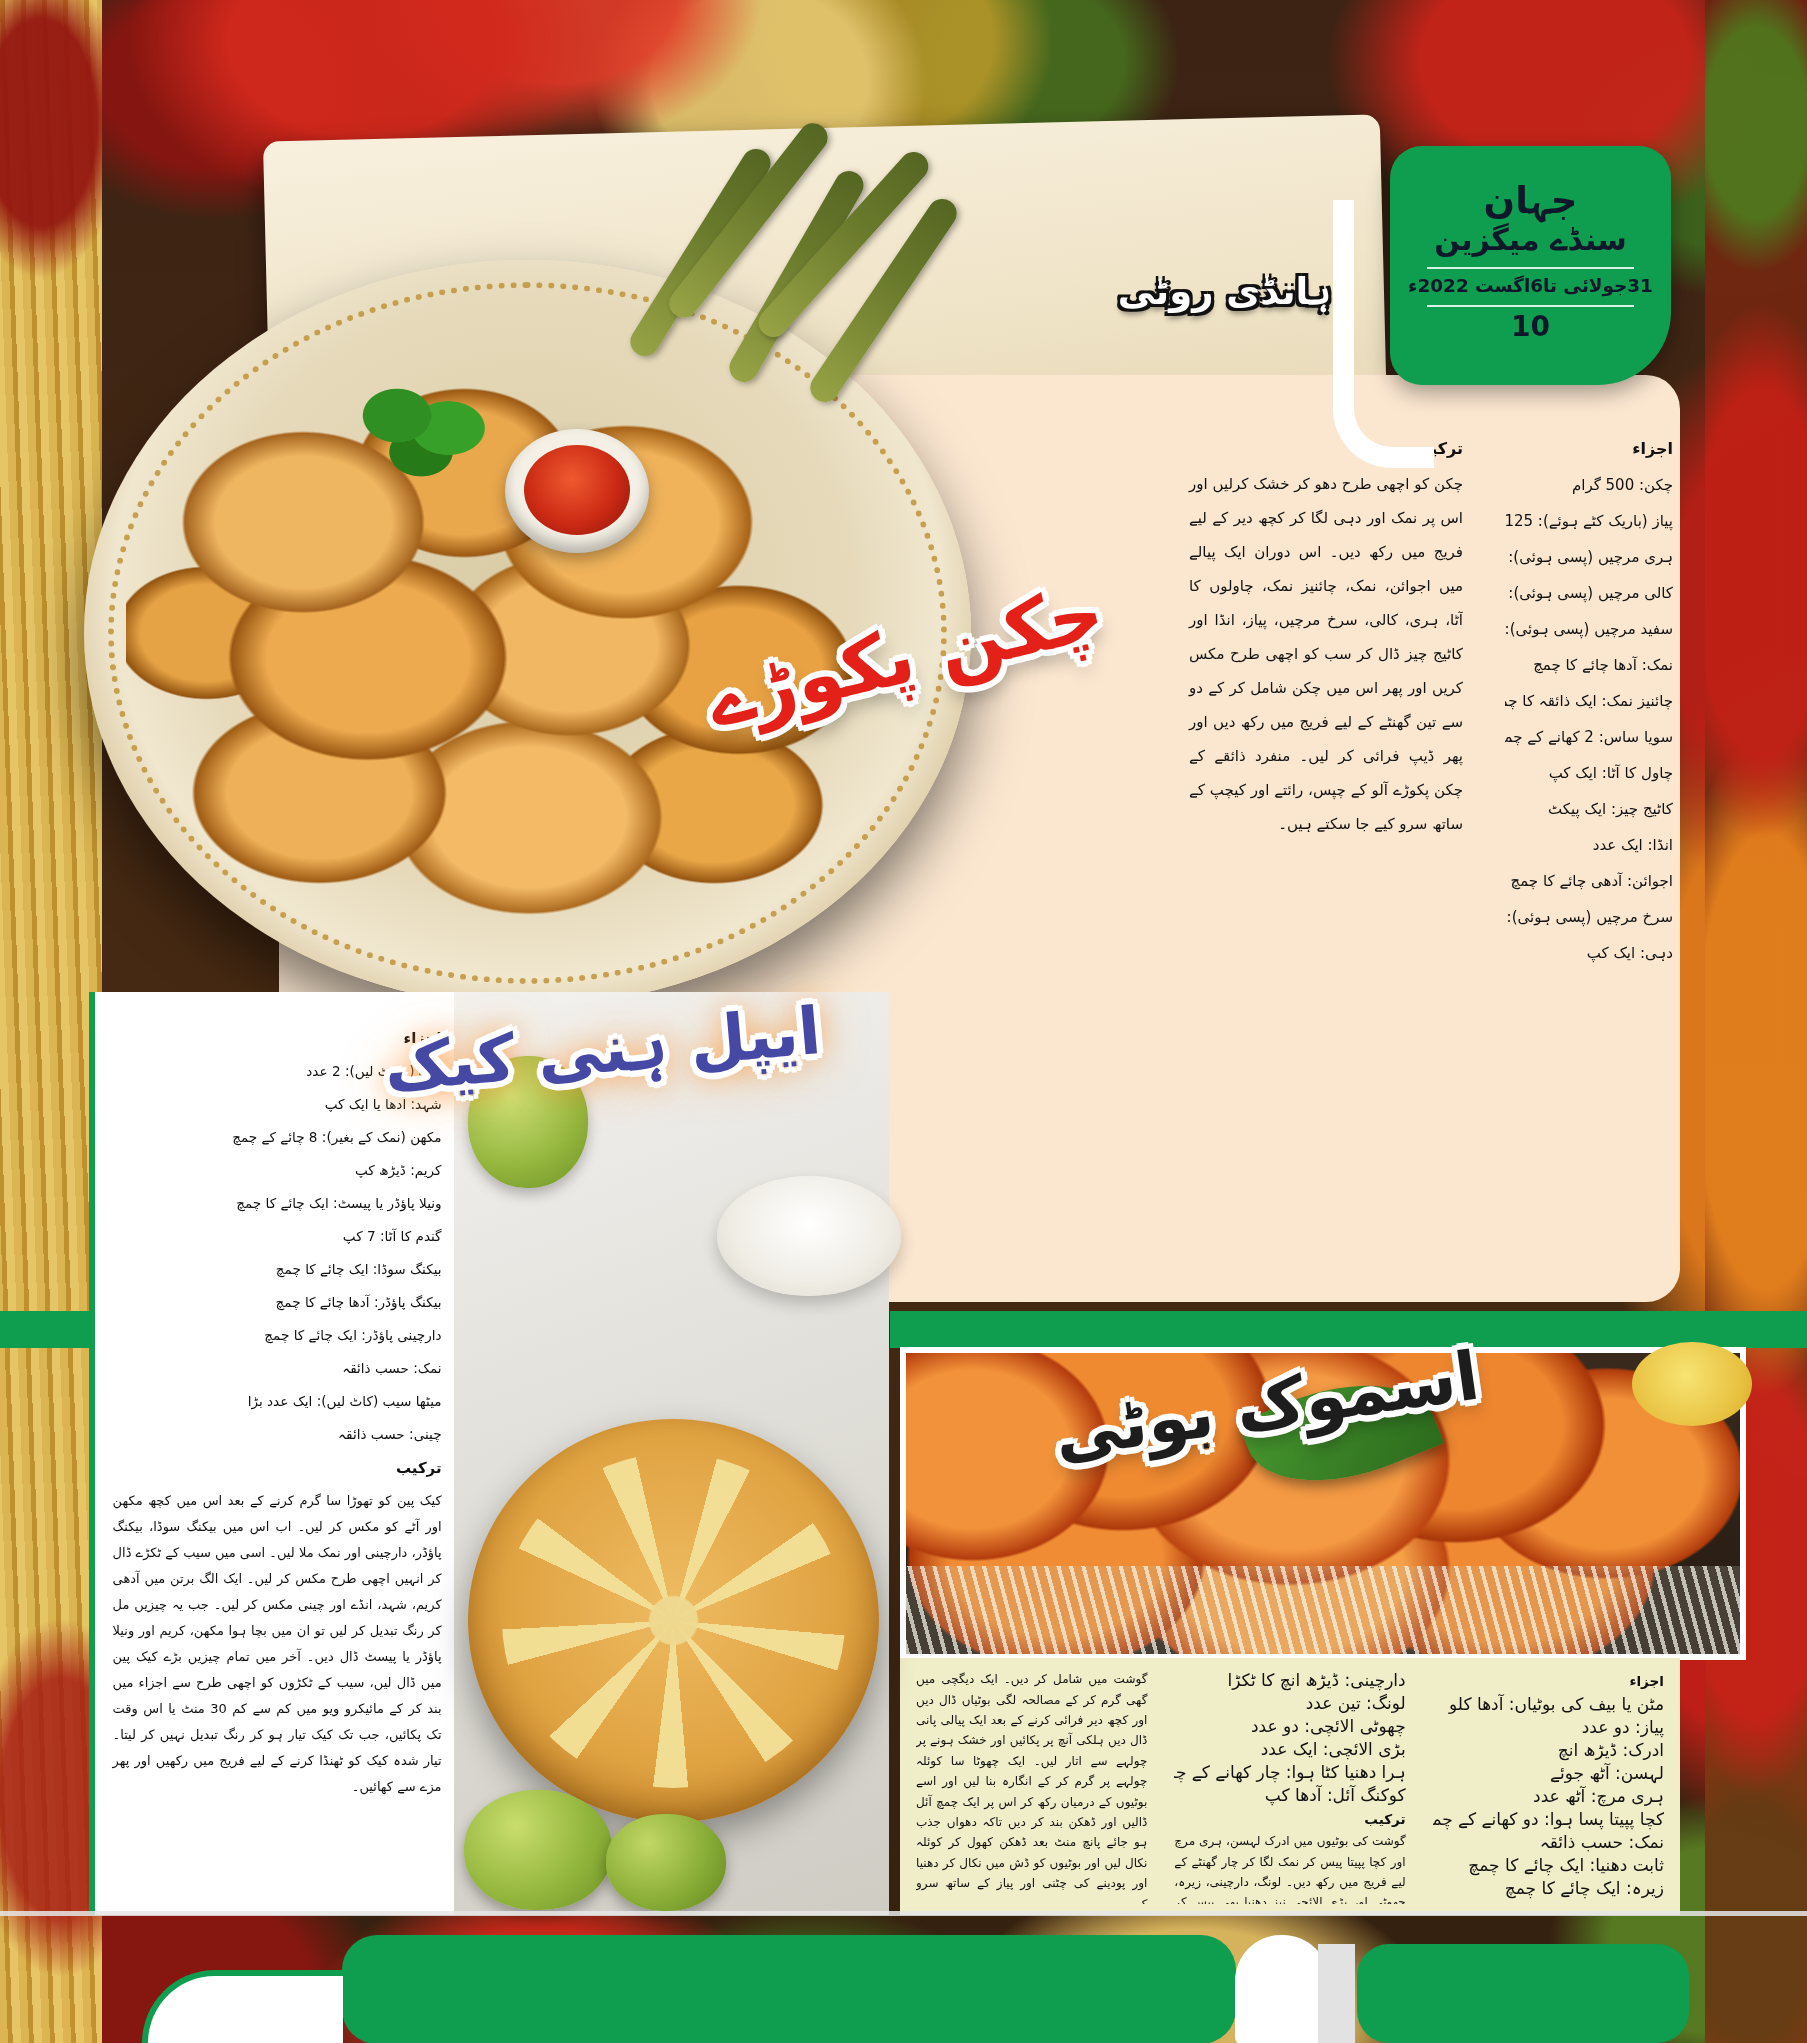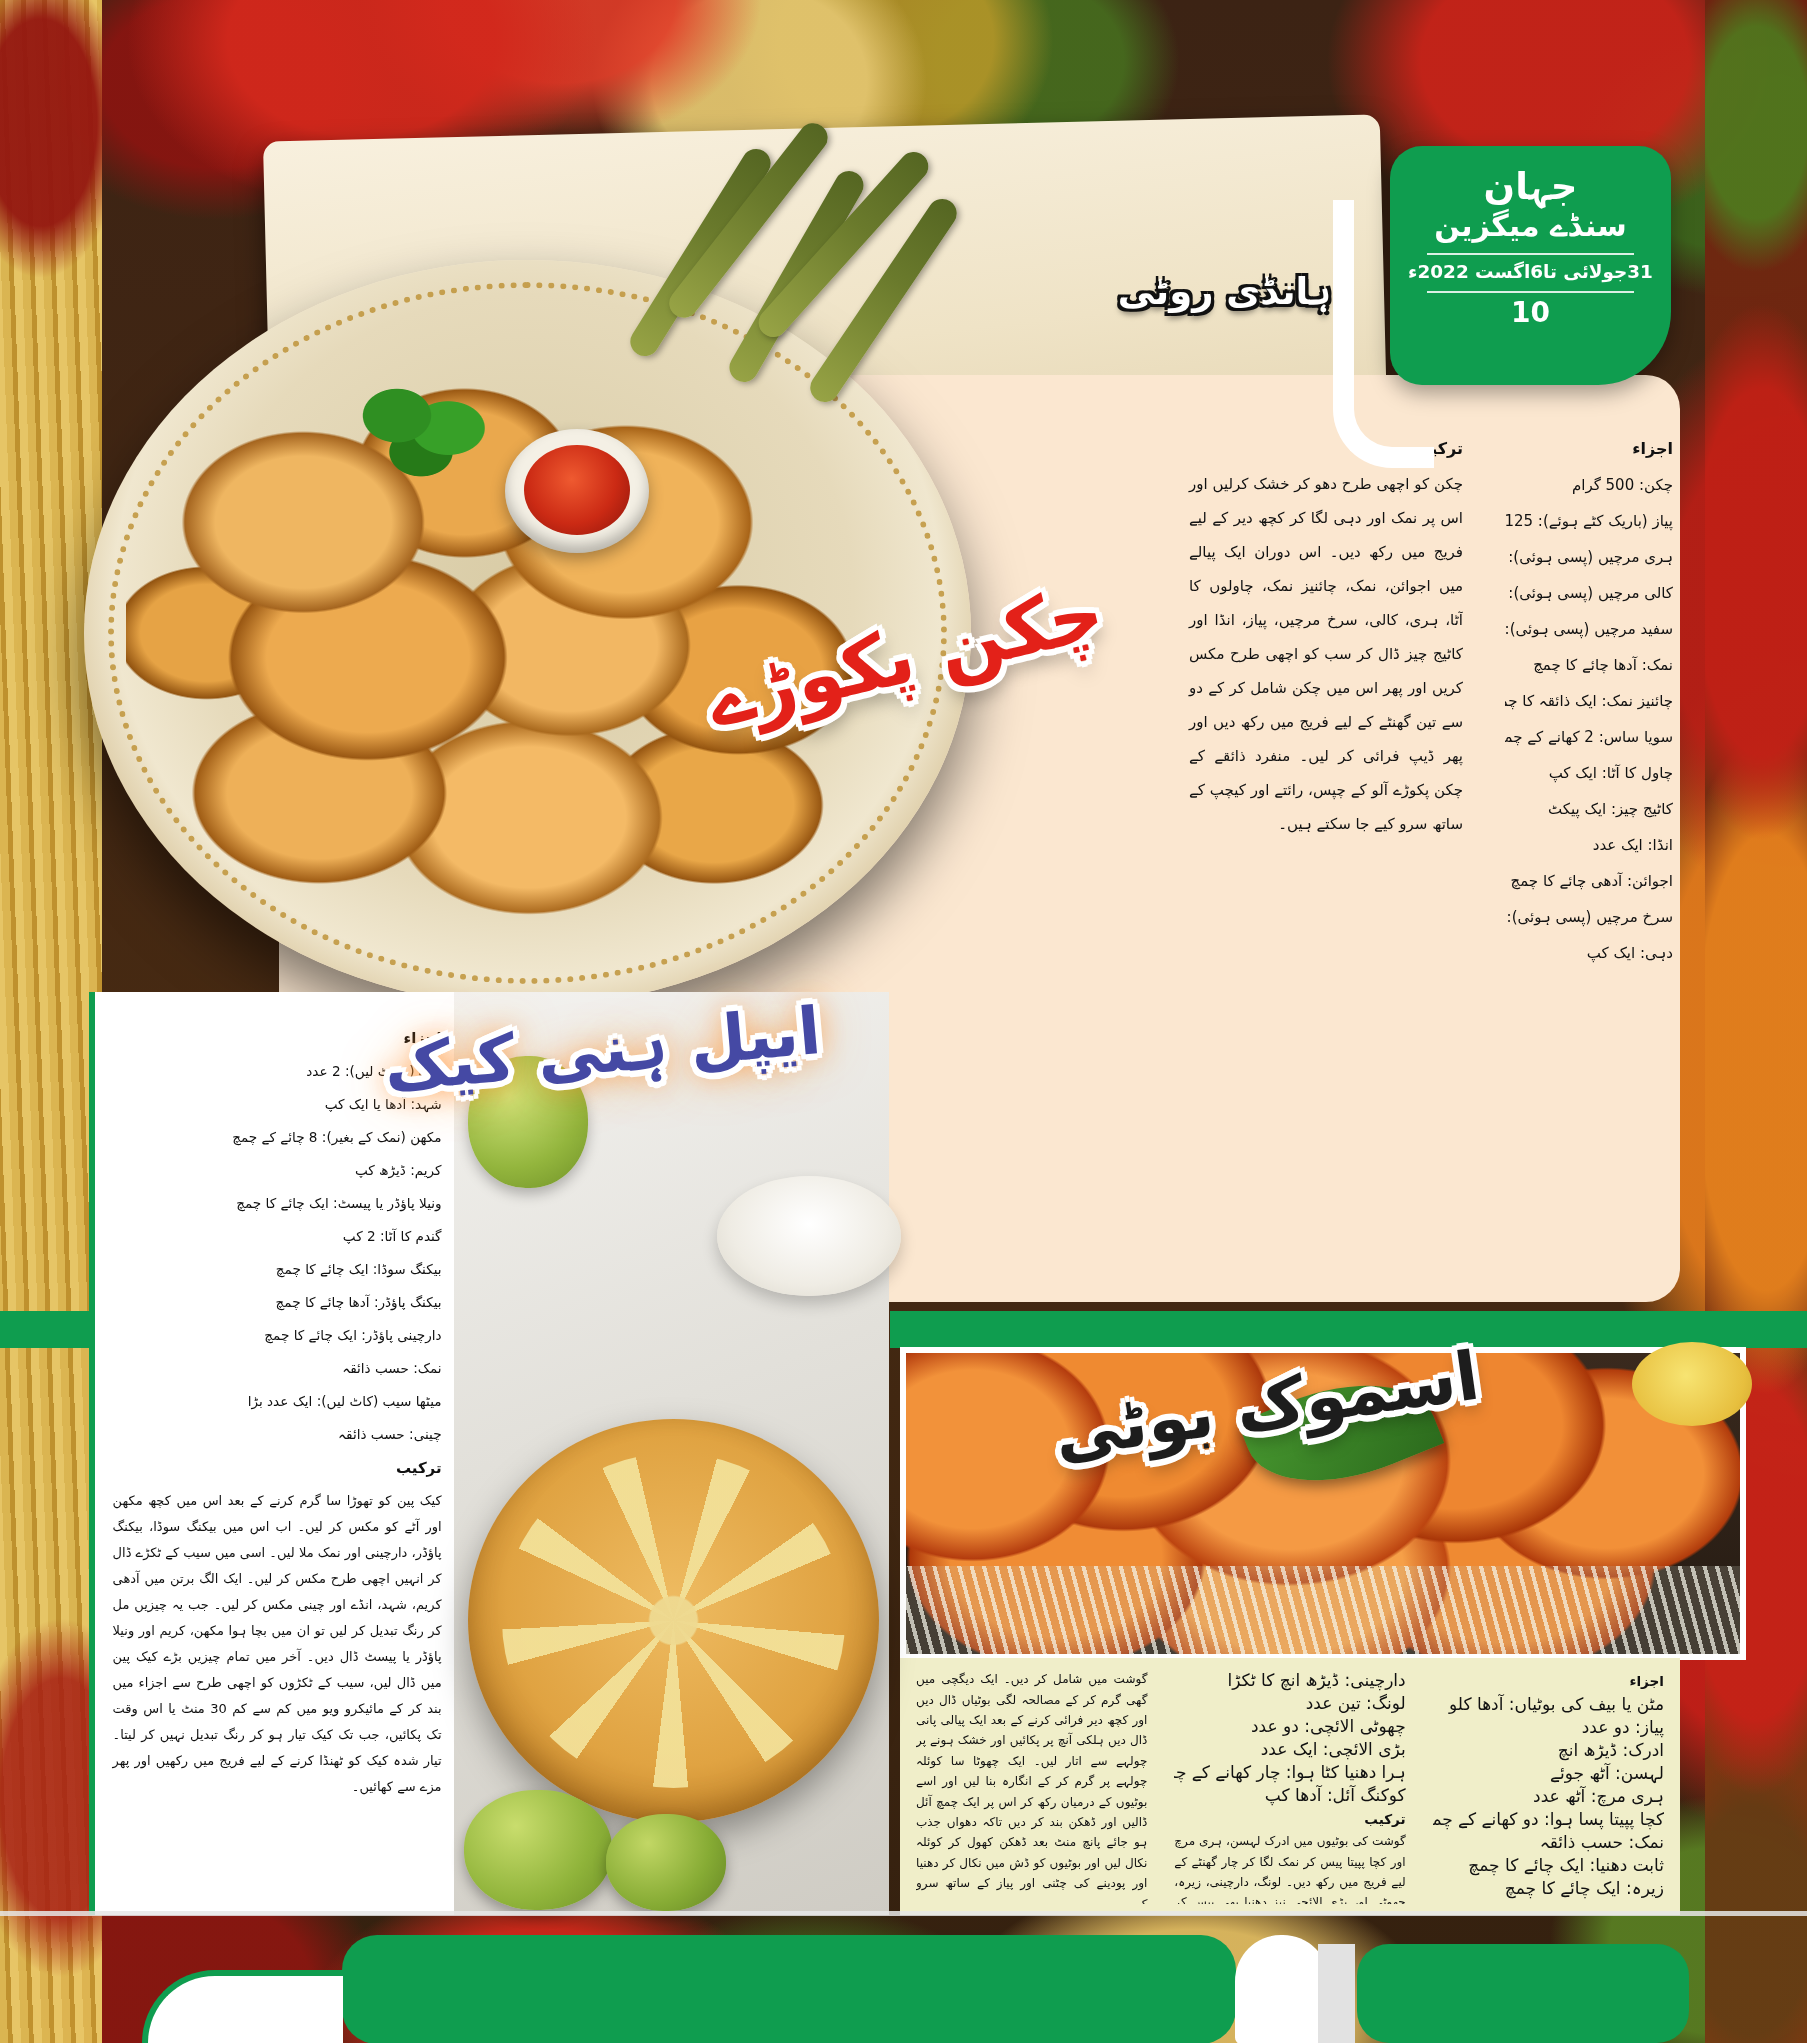--- a/index.html
+++ b/index.html
@@ -45,22 +45,22 @@
   .parchment{left:267px;top:128px;width:1117px;height:343px;z-index:2;border-radius:16px;
     transform:rotate(-1.4deg);
     background:linear-gradient(175deg,#f8f0de 0%,#efe3c6 60%,#e4d5b2 100%);
     box-shadow:0 11.2px 27px rgba(0,0,0,.5);}
   .handi-label{left:1105px;top:270px;width:239px;z-index:4;font-size:37px;font-weight:bold;
     color:#fff;text-align:center;
     text-shadow:-3.2px -3.2px 0 #111,3.2px -3.2px 0 #111,-3.2px 3.2px 0 #111,3.2px 3.2px 0 #111,0 4.8px 6.4px rgba(0,0,0,.55);}
 
   
   .badge{left:1390px;top:146px;width:281px;height:239px;z-index:6;background:#0f9d4f;
-    border-radius:32px 32px 73px 32px;color:#ffffff;text-align:center;
-    box-shadow:0 8px 21px rgba(0,0,0,.35);padding-top:20px;box-sizing:border-box;}
+    border-radius:32px 32px 73px 32px;color:#0f172a;text-align:center;
+    box-shadow:0 8px 21px rgba(0,0,0,.35);padding-top:34px;box-sizing:border-box;}
   .badge-t1{font-size:37px;font-weight:bold;line-height:41px;}
   .badge-t2{font-size:30px;font-weight:bold;line-height:38px;}
   .badge-div{width:74%;height:1.6px;background:rgba(255,255,255,.85);border:none;margin:8px auto 6.4px auto;}
   .badge-date{font-size:18.4px;font-weight:bold;line-height:22.3px;}
   .badge-page{font-size:28px;font-weight:bold;line-height:27px;}
   .white-bracket{left:1333px;top:200px;width:80px;height:247px;z-index:5;
     border-left:21px solid #fff;border-bottom:21px solid #fff;border-bottom-left-radius:59px;}
 
   
   .panel-peach{left:279px;top:375px;width:1401px;height:927px;z-index:2;background:#fbe7d0;border-radius:34px;}
@@ -253,21 +253,21 @@
 
   <div class="abs panel-white-left">
     <div class="abs r2-text urdu">
       <div class="col-head">اجزاء</div>
       <div>
           <div class="ing-line">انڈے (پھینٹ لیں): 2 عدد</div>
           <div class="ing-line">شہد: آدھا یا ایک کپ</div>
           <div class="ing-line">مکھن (نمک کے بغیر): 8 چائے کے چمچ</div>
           <div class="ing-line">کریم: ڈیڑھ کپ</div>
           <div class="ing-line">ونیلا پاؤڈر یا پیسٹ: ایک چائے کا چمچ</div>
-          <div class="ing-line">گندم کا آٹا: 2 کپ</div>
+          <div class="ing-line">گندم کا آٹا: 7 کپ</div>
           <div class="ing-line">بیکنگ سوڈا: ایک چائے کا چمچ</div>
           <div class="ing-line">بیکنگ پاؤڈر: آدھا چائے کا چمچ</div>
           <div class="ing-line">دارچینی پاؤڈر: ایک چائے کا چمچ</div>
           <div class="ing-line">نمک: حسب ذائقہ</div>
           <div class="ing-line">میٹھا سیب (کاٹ لیں): ایک عدد بڑا</div>
           <div class="ing-line">چینی: حسب ذائقہ</div>
         </div>
       <div class="col-head">ترکیب</div>
       <p>کیک پین کو تھوڑا سا گرم کرنے کے بعد اس میں کچھ مکھن اور آٹے کو مکس کر لیں۔ اب اس میں بیکنگ سوڈا، بیکنگ پاؤڈر، دارچینی اور نمک ملا لیں۔ اسی میں سیب کے ٹکڑے ڈال کر انہیں اچھی طرح مکس کر لیں۔ ایک الگ برتن میں آدھی کریم، شہد، انڈے اور چینی مکس کر لیں۔ جب یہ چیزیں مل کر رنگ تبدیل کر لیں تو ان میں بچا ہوا مکھن، کریم اور ونیلا پاؤڈر یا پیسٹ ڈال دیں۔ آخر میں تمام چیزیں بڑے کیک پین میں ڈال لیں، سیب کے ٹکڑوں کو اچھی طرح سے اجزاء میں بند کر کے مائیکرو ویو میں کم سے کم 30 منٹ یا اس وقت تک پکائیں، جب تک کیک تیار ہو کر رنگ تبدیل نہیں کر لیتا۔ تیار شدہ کیک کو ٹھنڈا کرنے کے لیے فریج میں رکھیں اور پھر مزے سے کھائیں۔</p>
     </div>

